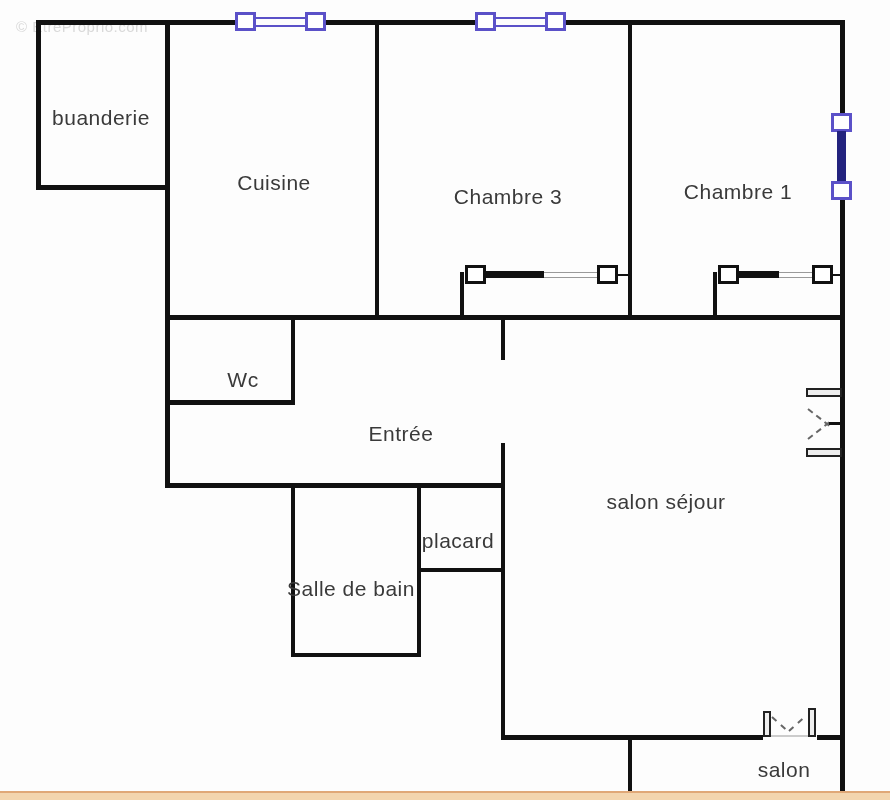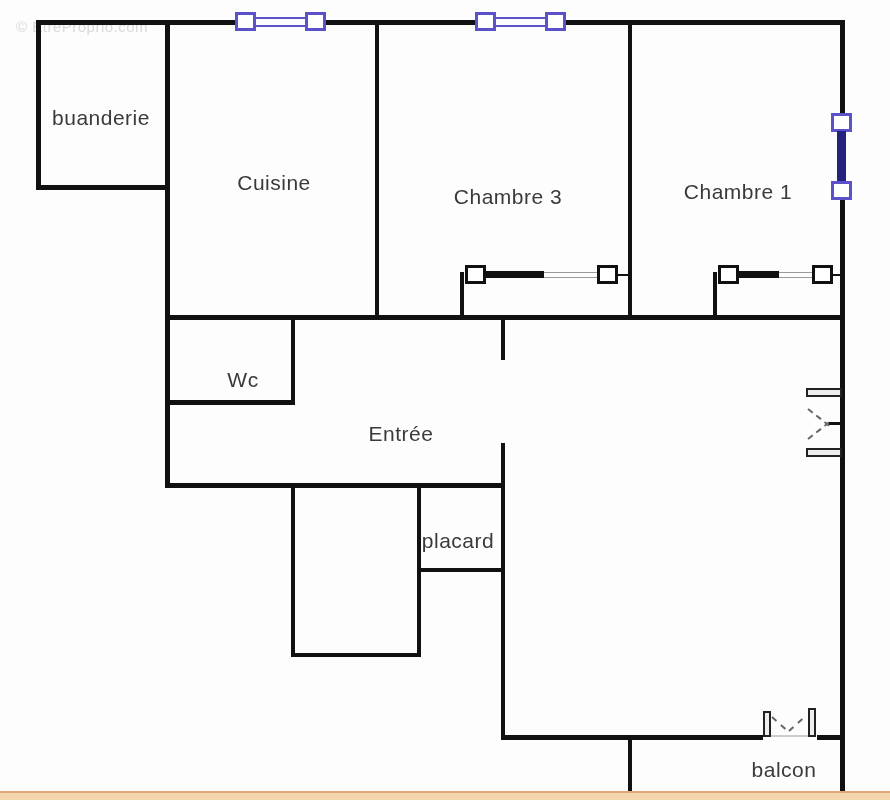--- a/index.html
+++ b/index.html
@@ -134,18 +134,20 @@
   <div class="leaf" style="left:808px;top:708px;width:8px;height:29px;"></div>
   <div class="dash" style="left:772px;top:716px;width:18px;transform:rotate(42deg);"></div>
   <div class="dash" style="left:789px;top:730px;width:18px;transform:rotate(-42deg);"></div>
 
   <div class="label" style="left:101px;top:118px;">buanderie</div>
   <div class="label" style="left:274px;top:183px;">Cuisine</div>
   <div class="label" style="left:508px;top:197px;">Chambre 3</div>
   <div class="label" style="left:738px;top:192px;">Chambre 1</div>
   <div class="label" style="left:243px;top:380px;">Wc</div>
   <div class="label" style="left:401px;top:434px;">Entrée</div>
+  <div class="label" style="left:666px;top:502px;">salon séjour</div>
   <div class="label" style="left:458px;top:541px;">placard</div>
-  <div class="label" style="left:784px;top:770px;">balcon</div>
+  <div class="label" style="left:351px;top:589px;">Salle de bain</div>
+  <div class="label" style="left:784px;top:770px;">salon</div>
 
   <div class="footer"></div>
 
 </div>
 
 </body></html>

